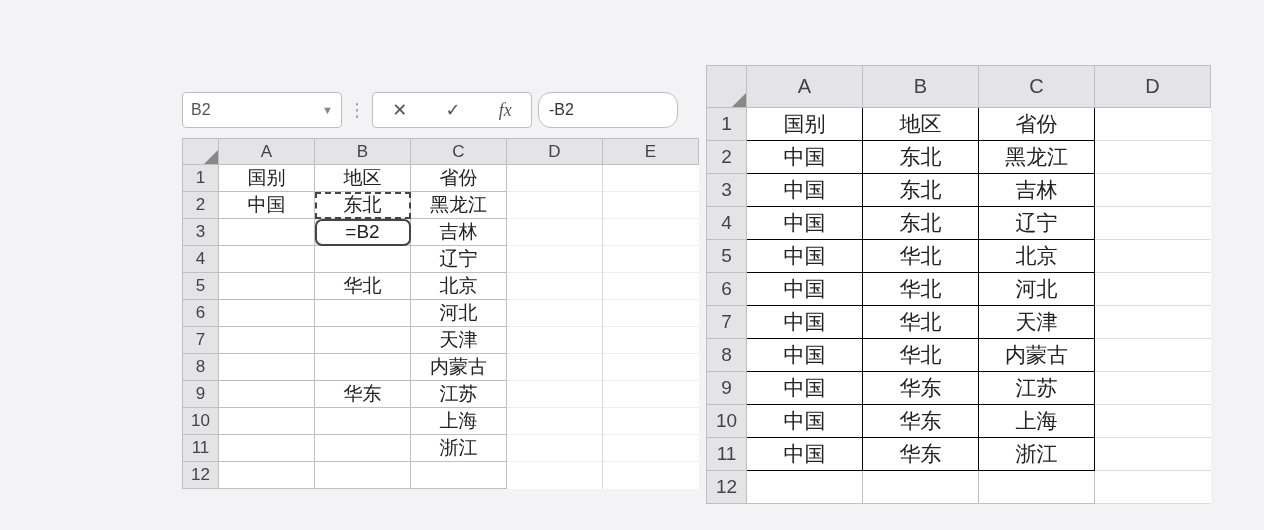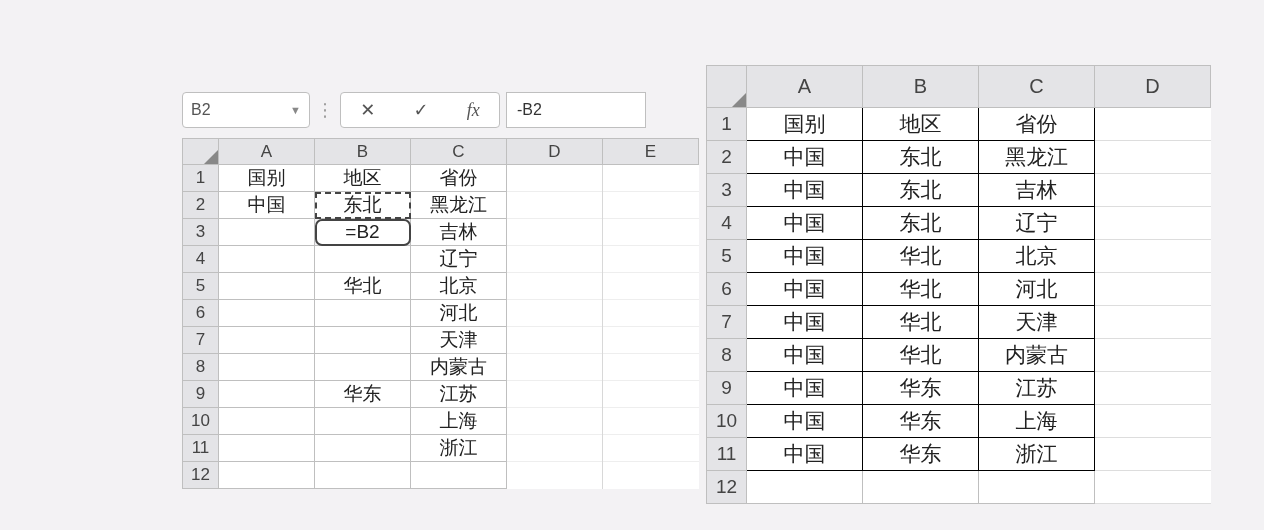--- a/index.html
+++ b/index.html
@@ -21,21 +21,21 @@
       left: 182px;
       top: 92px;
     }
     .formula-bar {
       display: flex;
       align-items: center;
       gap: 6px;
       margin-bottom: 10px;
     }
     .name-box {
-      width: 128px;
+      width: 160px;
       height: 36px;
       border: 1px solid #bfbfbf;
       background: #fff;
       border-radius: 4px;
       display: flex;
       align-items: center;
       padding: 4px 8px;
       font-size: 16px;
       color: #555;
       position: relative;
@@ -64,21 +64,21 @@
       font-size: 18px;
       color: #555;
       cursor: pointer;
     }
     .fb-btn.fx { font-style: italic; font-family: serif; }
     .formula-input {
       width: 140px;
       height: 36px;
       border: 1px solid #bfbfbf;
       background: #fff;
-      border-radius: 0;
+      border-radius: 13px;
       display: flex;
       align-items: center;
       padding: 0 10px;
       font-size: 16px;
       color: #333;
     }
 
     
     .grid {
       border-collapse: collapse;

